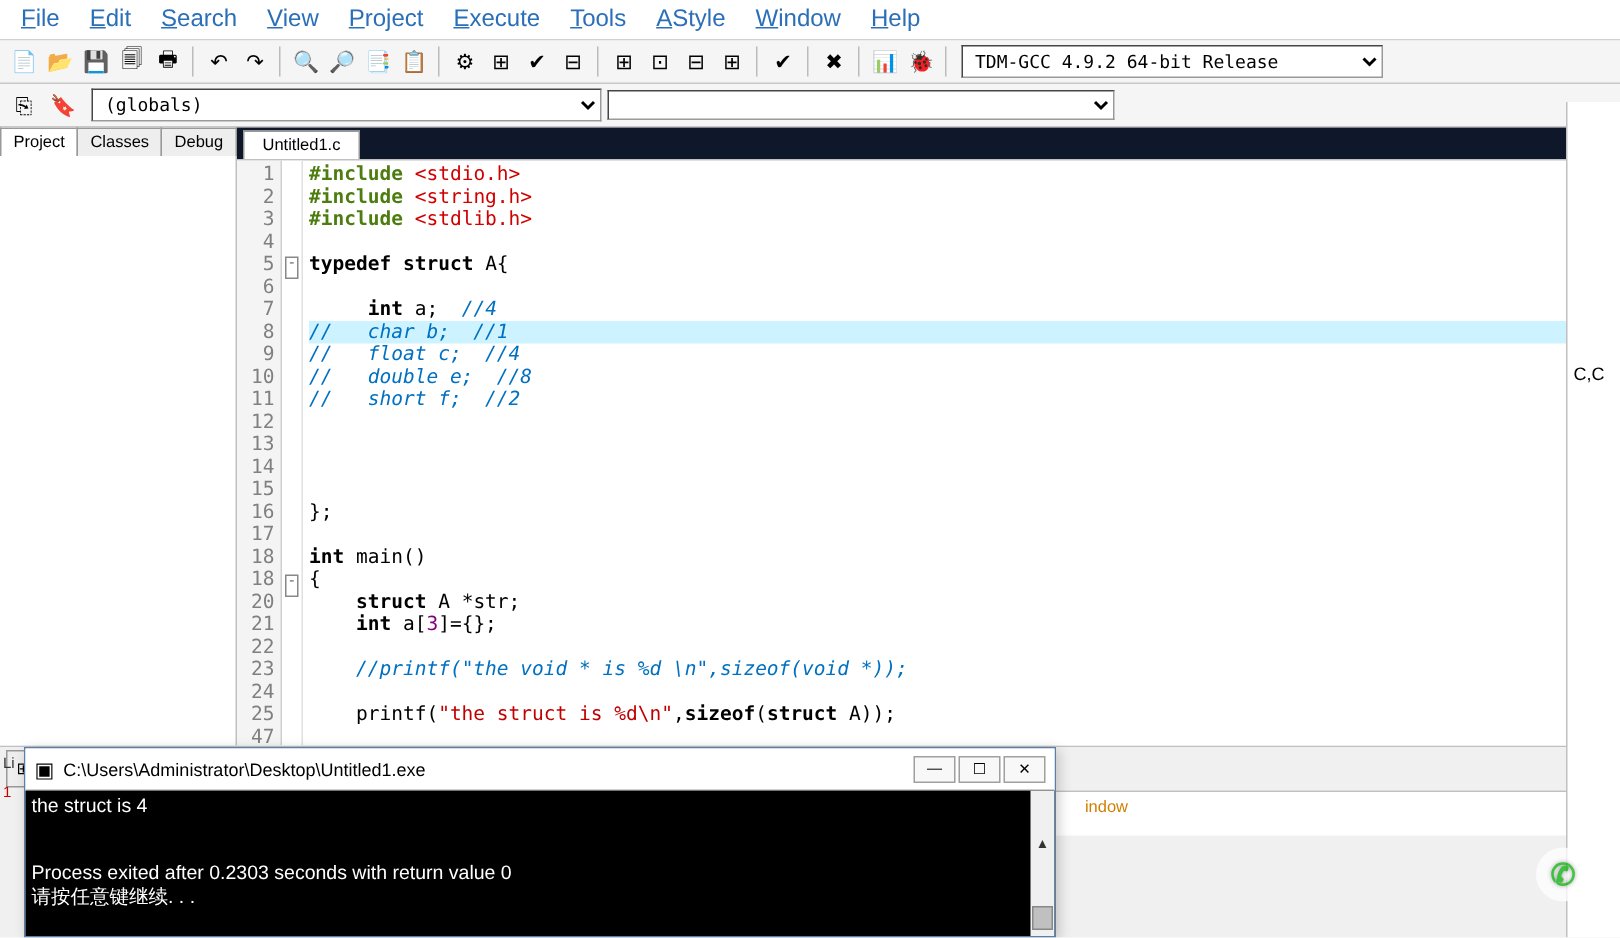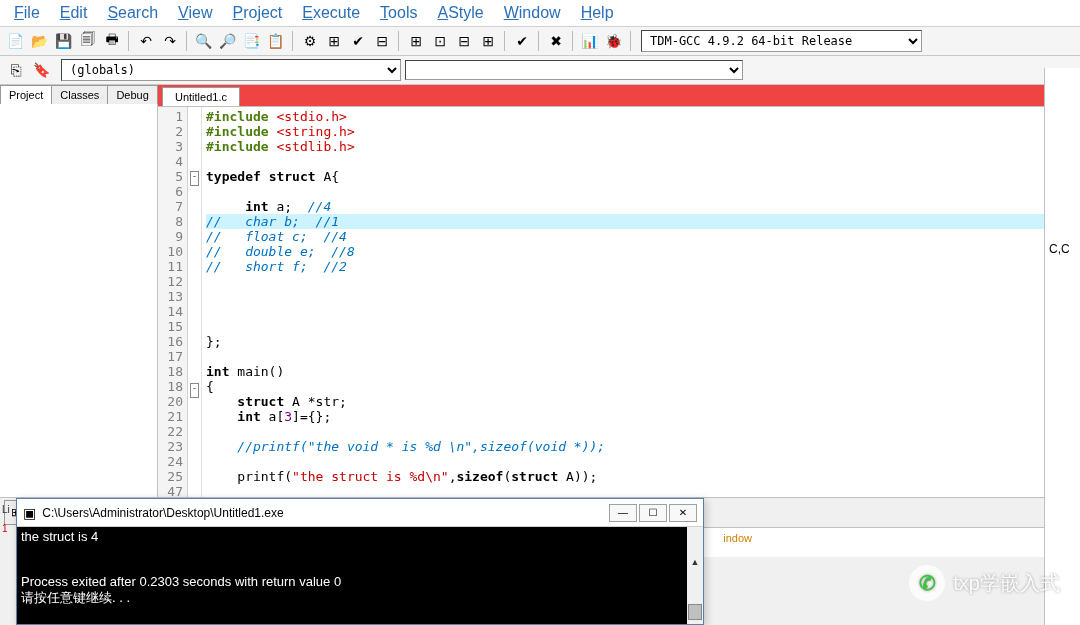--- a/index.html
+++ b/index.html
@@ -89,21 +89,21 @@
 }
 .panel-tab.active { background: #fff; }
 .editor-area {
   flex: 1;
   display: flex; flex-direction: column;
   background: #fff;
   position: relative;
 }
 .file-tabs {
   display: flex;
-  background: #ef4444;
+  background: #0f172a;
   padding-top: 2px;
   padding-left: 4px;
   text-align: center;
 }
 .file-tab {
   padding: 3px 12px;
   border: 1px solid #999;
   border-bottom: none;
   background: #fff;
   font-size: 11px;
@@ -444,14 +444,13 @@
     </div>
   </div>
 </div>
 
 <div class="right-strip">
   <div style="margin-top:170px">C,C</div>
 </div>
 
 <div class="watermark">
   <div class="circ">✆</div>
-  <span>txp学嵌入式</span>
 </div>
 
 </body></html>

